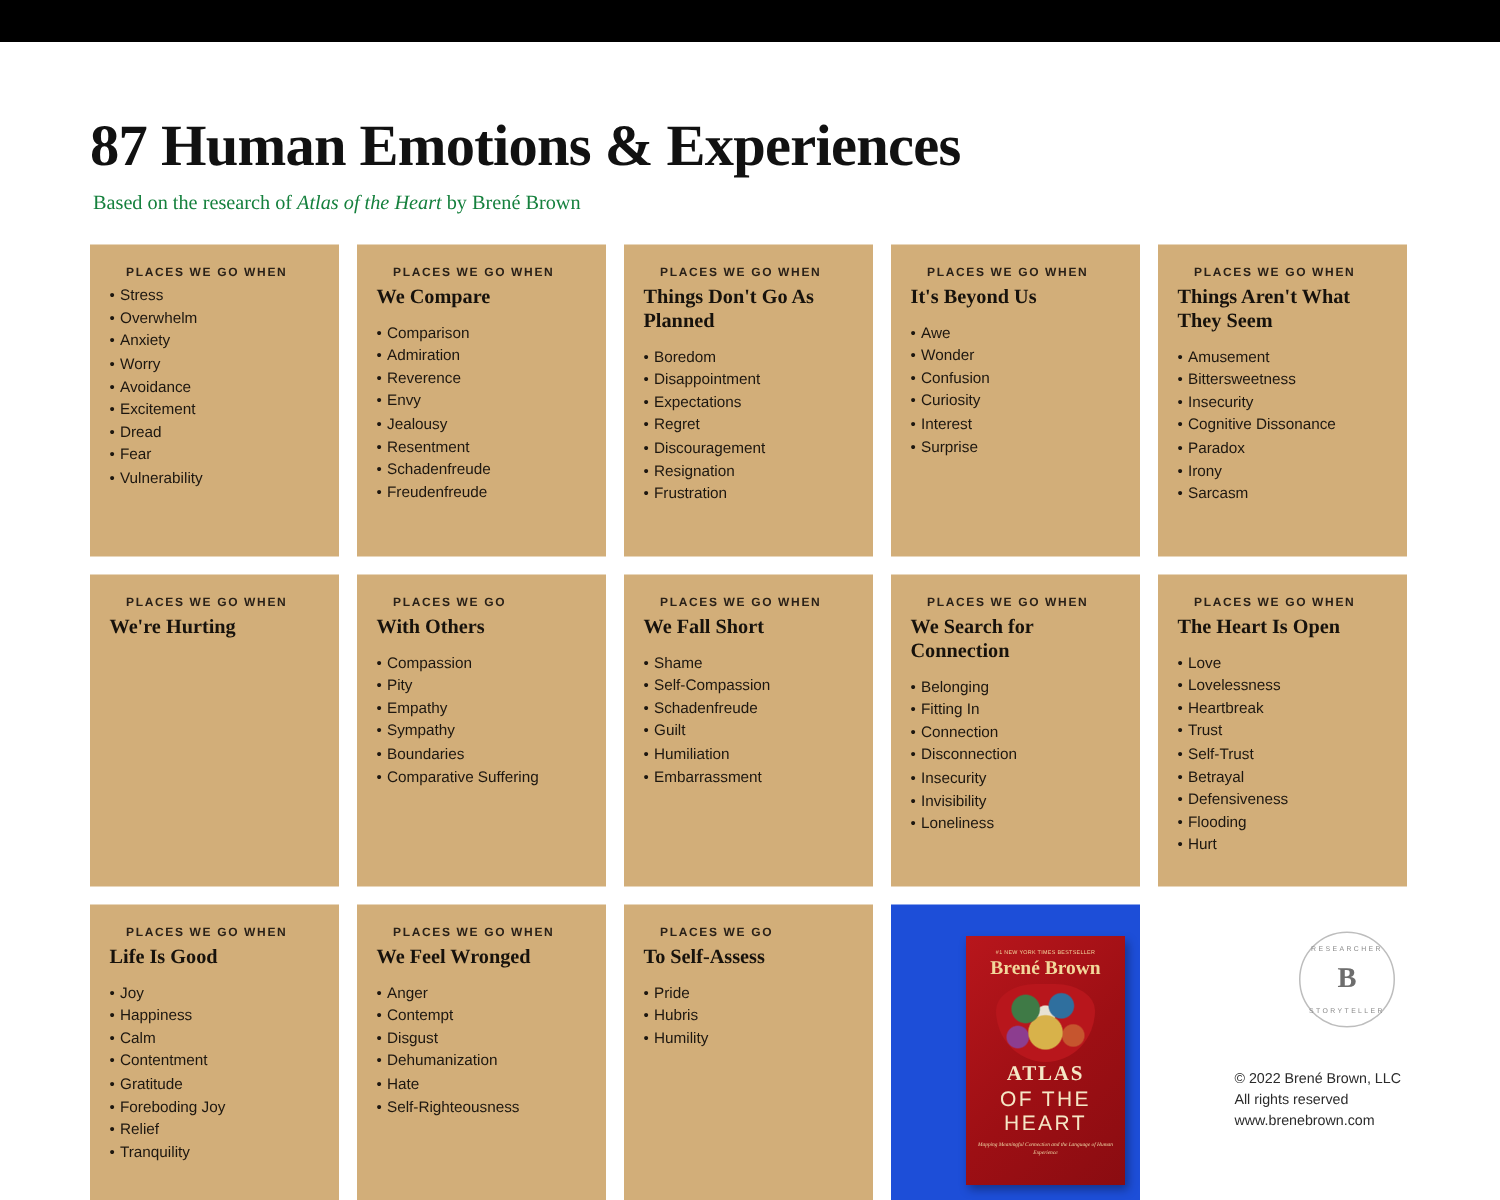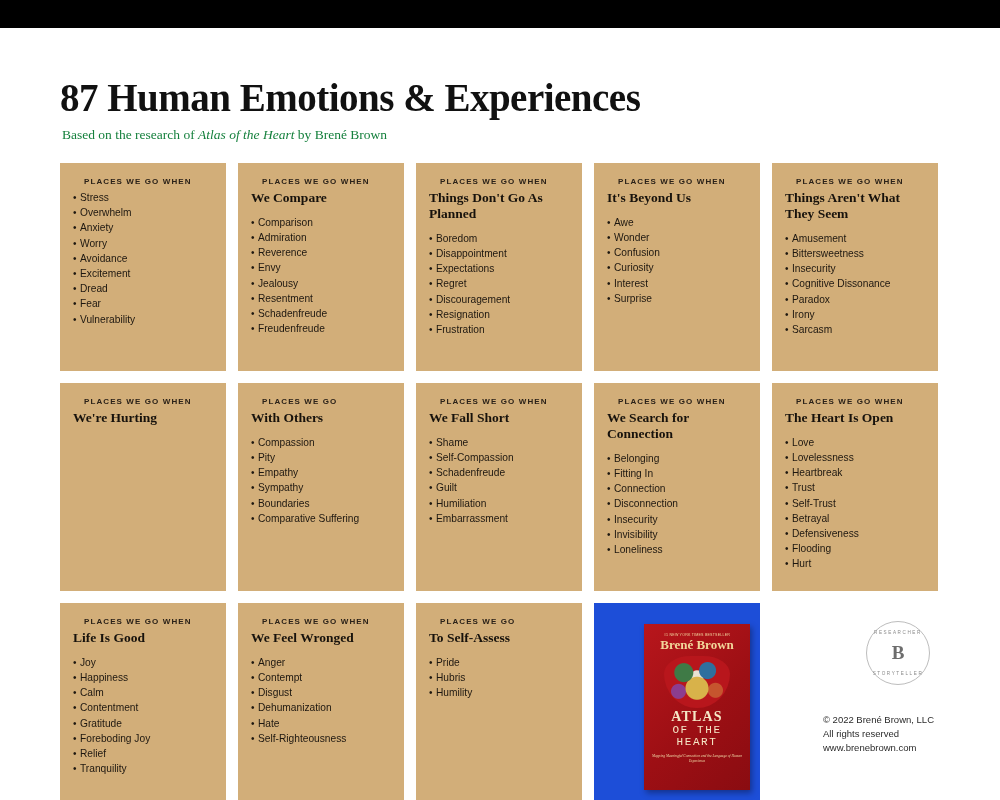--- a/index.html
+++ b/index.html
@@ -153,22 +153,22 @@
     font-family: "Liberation Serif", serif;
     font-weight: bold;
     font-size: 14px;
     letter-spacing: 1.2px;
     color: #f5e7c6;
     line-height: 1.02;
     margin-top: 2px;
     text-align: center;
   }
   .book .bsub {
-    font-family: Liberation Mono, monospace;
-    font-size: 11px;
+    font-family: Liberation Sans, sans-serif;
+    font-size: 14px;
     letter-spacing: 1.6px;
     color: #f5e7c6;
     line-height: 1.15;
   }
   .book .btag {
     font-family: "Liberation Serif", serif;
     font-style: italic;
     font-size: 3.6px;
     color: #f0d9a6;
     line-height: 1.3;

